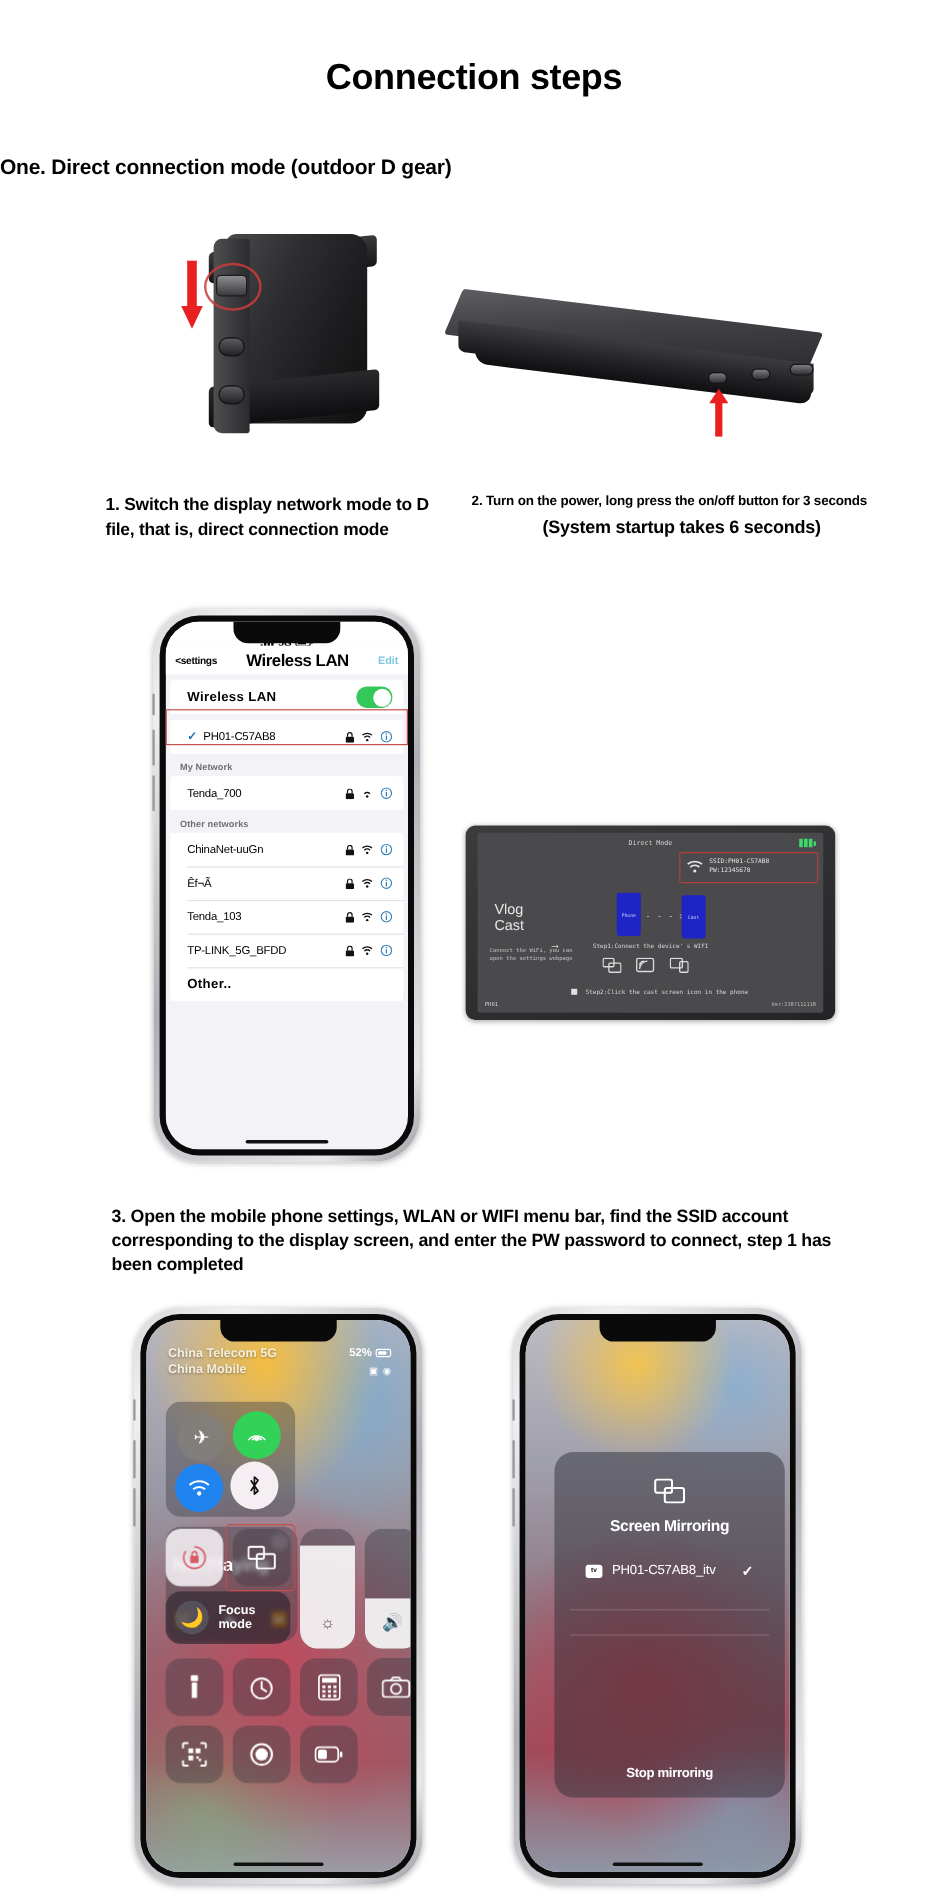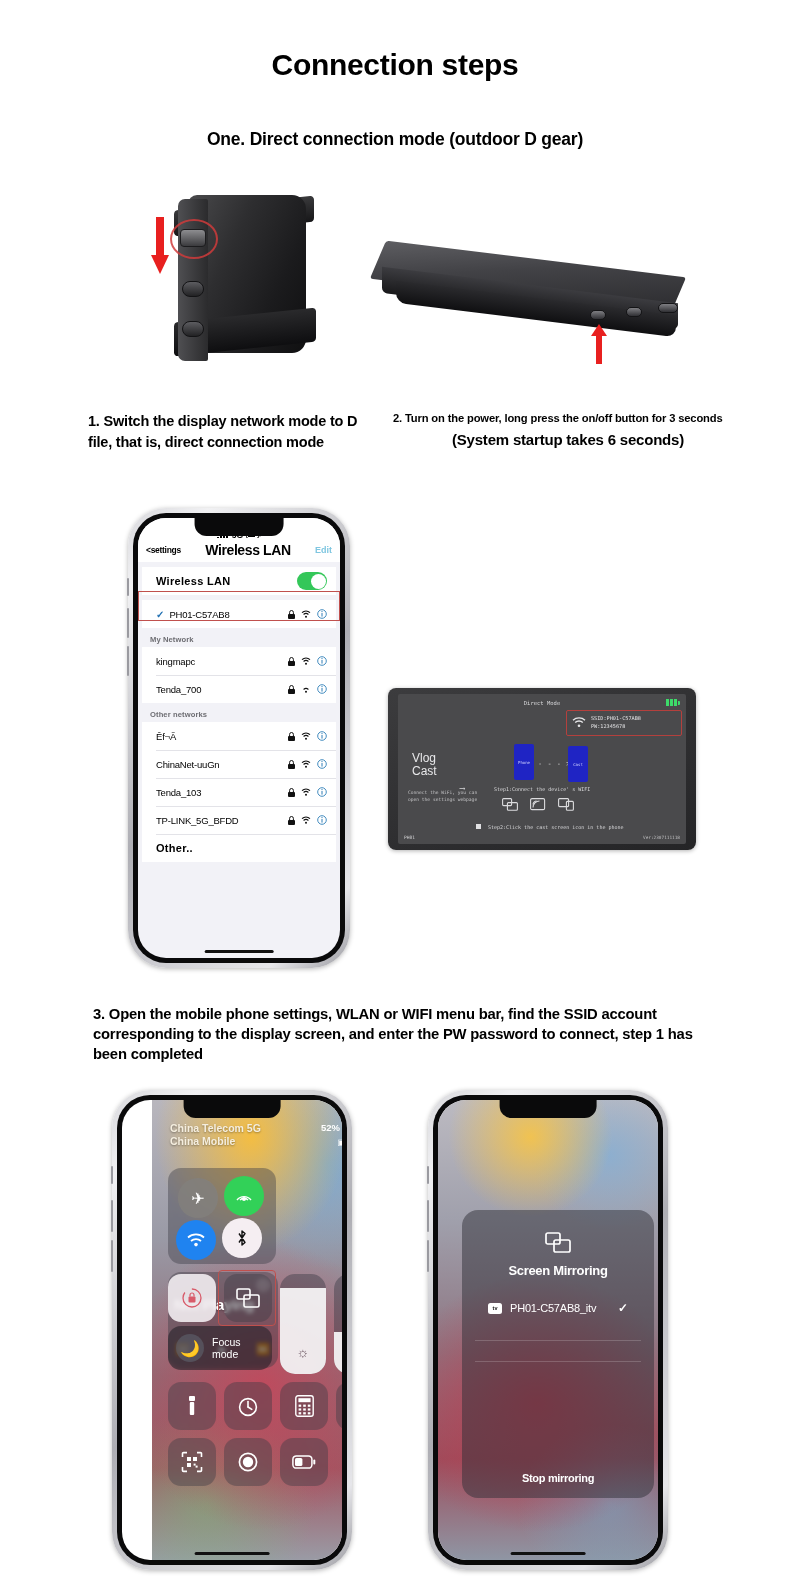--- a/index.html
+++ b/index.html
@@ -13,21 +13,21 @@
   }
 
   
   .page-title {
     position: absolute; top: 48px; left: 0; width: 790px;
     text-align: center;
     font-size: 30px; font-weight: bold; letter-spacing: -0.3px;
   }
   .section-title {
     position: absolute; top: 129px; left: 0; width: 790px;
-    text-align: center;
+    text-align: left;
     font-size: 17.5px; font-weight: bold; letter-spacing: -0.2px;
   }
 
   
   .cap-step1 {
     position: absolute; left: 88px; top: 411px; width: 290px;
     font-size: 14.5px; font-weight: bold; line-height: 1.42; letter-spacing: -0.2px;
   }
   .cap-step2-line1 {
     position: absolute; left: 393px; top: 412px; width: 350px;
@@ -242,21 +242,20 @@
   #phone-cc { left: 112px; top: 1090px; width: 240px; height: 480px; }
   .cc-screen {
     position: relative; width: 100%; height: 100%;
     background:
       radial-gradient(ellipse 70% 40% at 45% 8%, rgba(247,190,60,.95), transparent 62%),
       radial-gradient(ellipse 60% 35% at 80% 14%, rgba(120,170,210,.8), transparent 65%),
       radial-gradient(ellipse 90% 45% at 50% 62%, rgba(198,70,90,.85), transparent 70%),
       radial-gradient(ellipse 70% 30% at 25% 88%, rgba(120,190,120,.5), transparent 70%),
       linear-gradient(180deg,#b8b6bd 0%,#9a9aa6 30%,#8e6a74 60%,#a05662 80%,#9a9ba5 100%);
     color: #fff;
-    margin-left: 30px;
   }
   .cc-carrier { position: absolute; left: 18px; top: 22px; font-size: 10.5px; font-weight: bold; line-height: 1.25; color:#f5eedf; text-shadow: 0 1px 2px rgba(0,0,0,.35); }
   .cc-batt { position: absolute; right: 16px; top: 22px; font-size: 9.5px; font-weight: bold; display:flex; align-items:center; gap:3px; }
   .cc-batt-shape { width: 13px; height: 7px; border: 1.2px solid #fff; border-radius: 2px; position:relative;}
   .cc-batt-shape::after{content:'';position:absolute;left:1px;top:1px;bottom:1px;width:7px;background:#fff;border-radius:1px;}
   .cc-smallicons { position: absolute; right: 16px; top: 38px; display:flex; gap:4px; font-size: 8px;}
   .cc-grid { position: absolute; left: 16px; top: 68px; right: 16px; display: flex; flex-wrap: wrap; gap: 8px;}
   .tile { background: rgba(60,60,70,.42); border-radius: 13px; backdrop-filter: blur(2px); }
   .tile-conn { width: 108px; height: 96px; position: relative; }
   .conn-dot { position: absolute; width: 40px; height: 40px; border-radius: 50%; display:flex; align-items:center; justify-content:center; }
@@ -264,21 +263,21 @@
   .conn-dot.cellular { left: 56px; top: 8px; background: #32d158; }
   .conn-dot.wifi     { left: 8px;  top: 52px; background: #1f83f0; }
   .conn-dot.bt       { left: 54px; top: 50px; background: #f5eef2; color: #111; }
   .tile-media { width: 110px; height: 96px; position: relative; }
   .media-title { position: absolute; left: 6px; top: 24px; font-size: 15.5px; font-weight: bold; letter-spacing: -0.5px; text-shadow: 0 1px 2px rgba(0,0,0,.3);}
   .media-ctrl { position: absolute; left: 8px; right: 8px; bottom: 12px; display:flex; justify-content: space-between; align-items:center; font-size: 11px; opacity:.92;}
   .media-airplay { position: absolute; right: 8px; top: 6px; width: 14px; height: 14px; border-radius: 50%; background: rgba(255,255,255,.22); }
   .tile-sq { width: 48px; height: 48px; display:flex; align-items:center; justify-content:center; }
   .tile-focus { width: 104px; height: 44px; display: flex; align-items: center; gap: 8px; padding-left: 8px; background: rgba(30,30,36,.55);}
   .focus-circ { width: 28px; height: 28px; border-radius: 50%; background: rgba(90,90,100,.75); display:flex;align-items:center;justify-content:center;}
-  .focus-label { font-size: 10.5px; font-weight: normal; line-height: 1.15;}
+  .focus-label { font-size: 10.5px; font-weight: bold; line-height: 1.15;}
   .slider { width: 46px; height: 100px; border-radius: 15px; position: relative; overflow: hidden; background: rgba(60,60,70,.45); }
   .slider-fill { position:absolute; left:0; right:0; bottom:0; background: rgba(255,255,255,.88); }
   .slider-ico { position: absolute; left: 0; right: 0; bottom: 14px; text-align:center; font-size: 14px; color:#6a5560; }
   .cc-rowA { position: absolute; left: 16px; top: 174px; display:flex; gap: 8px; align-items: flex-start;}
   .cc-rowB { position: absolute; left: 16px; top: 226px; display:flex; gap: 8px;}
   .cc-rowC { position: absolute; left: 16px; top: 282px; display:flex; gap: 8px;}
   .cc-rowD { position: absolute; left: 16px; top: 338px; display:flex; gap: 8px;}
   .mirror-hl { position: absolute; left: 66px; top: 170px; width: 58px; height: 56px; border: 1.6px solid #c0504d; border-radius: 4px; z-index: 9;}
 
   
@@ -412,39 +411,20 @@
                 <circle cx="5" cy="2.6" r="0.65" fill="#2f7fb8"></circle>
               </svg>
             </span>
           </div>
         </div>
 
         <div>
           <div class="grp-header">My Network</div>
           <div class="grp">
             <div class="row">
-              <span class="row-name">kingmapc</span>
-              <span class="row-icons">
-                <svg width="7" height="9" viewBox="0 0 7 9">
-                    <rect x="0" y="4" width="7" height="5" rx="1" fill="#111"></rect>
-                    <path d="M1.6 4 V2.4 a1.9 1.9 0 0 1 3.8 0 V4" fill="none" stroke="#111" stroke-width="1"></path>
-                  </svg>
-                <svg width="10" height="8" viewBox="0 0 10 8">
-                    <path d="M1 2.6 A6 6 0 0 1 9 2.6" fill="none" stroke="#111" stroke-width="1.1"></path>
-                    <path d="M2.6 4.5 A3.6 3.6 0 0 1 7.4 4.5" fill="none" stroke="#111" stroke-width="1.1"></path>
-                    <circle cx="5" cy="6.8" r="1" fill="#111"></circle>
-                  </svg>
-                <svg width="10" height="10" viewBox="0 0 10 10">
-                    <circle cx="5" cy="5" r="4.3" fill="none" stroke="#2f7fb8" stroke-width="0.9"></circle>
-                    <rect x="4.5" y="4" width="1" height="3.6" fill="#2f7fb8"></rect>
-                    <circle cx="5" cy="2.6" r="0.65" fill="#2f7fb8"></circle>
-                  </svg>
-              </span>
-            </div>
-            <div class="row">
               <span class="row-name">Tenda_700</span>
               <span class="row-icons">
                 <svg width="7" height="9" viewBox="0 0 7 9">
                     <rect x="0" y="4" width="7" height="5" rx="1" fill="#111"></rect>
                     <path d="M1.6 4 V2.4 a1.9 1.9 0 0 1 3.8 0 V4" fill="none" stroke="#111" stroke-width="1"></path>
                   </svg>
                 <svg width="10" height="8" viewBox="0 0 10 8">
                     <path d="M2.6 4.5 A3.6 3.6 0 0 1 7.4 4.5" fill="none" stroke="#111" stroke-width="1.1"></path>
                     <circle cx="5" cy="6.8" r="1" fill="#111"></circle>
                   </svg>
@@ -455,40 +435,40 @@
                   </svg>
               </span>
             </div>
           </div>
         </div>
 
         <div>
           <div class="grp-header">Other networks</div>
           <div class="grp" id="other-networks-list">
               <div class="row">
-                <span class="row-name">Êf¬Ã</span>
+                <span class="row-name">ChinaNet-uuGn</span>
                 <span class="row-icons">
                   <svg width="7" height="9" viewBox="0 0 7 9">
                     <rect x="0" y="4" width="7" height="5" rx="1" fill="#111"></rect>
                     <path d="M1.6 4 V2.4 a1.9 1.9 0 0 1 3.8 0 V4" fill="none" stroke="#111" stroke-width="1"></path>
                   </svg>
                   <svg width="10" height="8" viewBox="0 0 10 8">
                     <path d="M1 2.6 A6 6 0 0 1 9 2.6" fill="none" stroke="#111" stroke-width="1.1"></path>
                     <path d="M2.6 4.5 A3.6 3.6 0 0 1 7.4 4.5" fill="none" stroke="#111" stroke-width="1.1"></path>
                     <circle cx="5" cy="6.8" r="1" fill="#111"></circle>
                   </svg>
                   <svg width="10" height="10" viewBox="0 0 10 10">
                     <circle cx="5" cy="5" r="4.3" fill="none" stroke="#2f7fb8" stroke-width="0.9"></circle>
                     <rect x="4.5" y="4" width="1" height="3.6" fill="#2f7fb8"></rect>
                     <circle cx="5" cy="2.6" r="0.65" fill="#2f7fb8"></circle>
                   </svg>
                 </span>
               </div>
               <div class="row">
-                <span class="row-name">ChinaNet-uuGn</span>
+                <span class="row-name">Êf¬Ã</span>
                 <span class="row-icons">
                   <svg width="7" height="9" viewBox="0 0 7 9">
                     <rect x="0" y="4" width="7" height="5" rx="1" fill="#111"></rect>
                     <path d="M1.6 4 V2.4 a1.9 1.9 0 0 1 3.8 0 V4" fill="none" stroke="#111" stroke-width="1"></path>
                   </svg>
                   <svg width="10" height="8" viewBox="0 0 10 8">
                     <path d="M1 2.6 A6 6 0 0 1 9 2.6" fill="none" stroke="#111" stroke-width="1.1"></path>
                     <path d="M2.6 4.5 A3.6 3.6 0 0 1 7.4 4.5" fill="none" stroke="#111" stroke-width="1.1"></path>
                     <circle cx="5" cy="6.8" r="1" fill="#111"></circle>
                   </svg>

